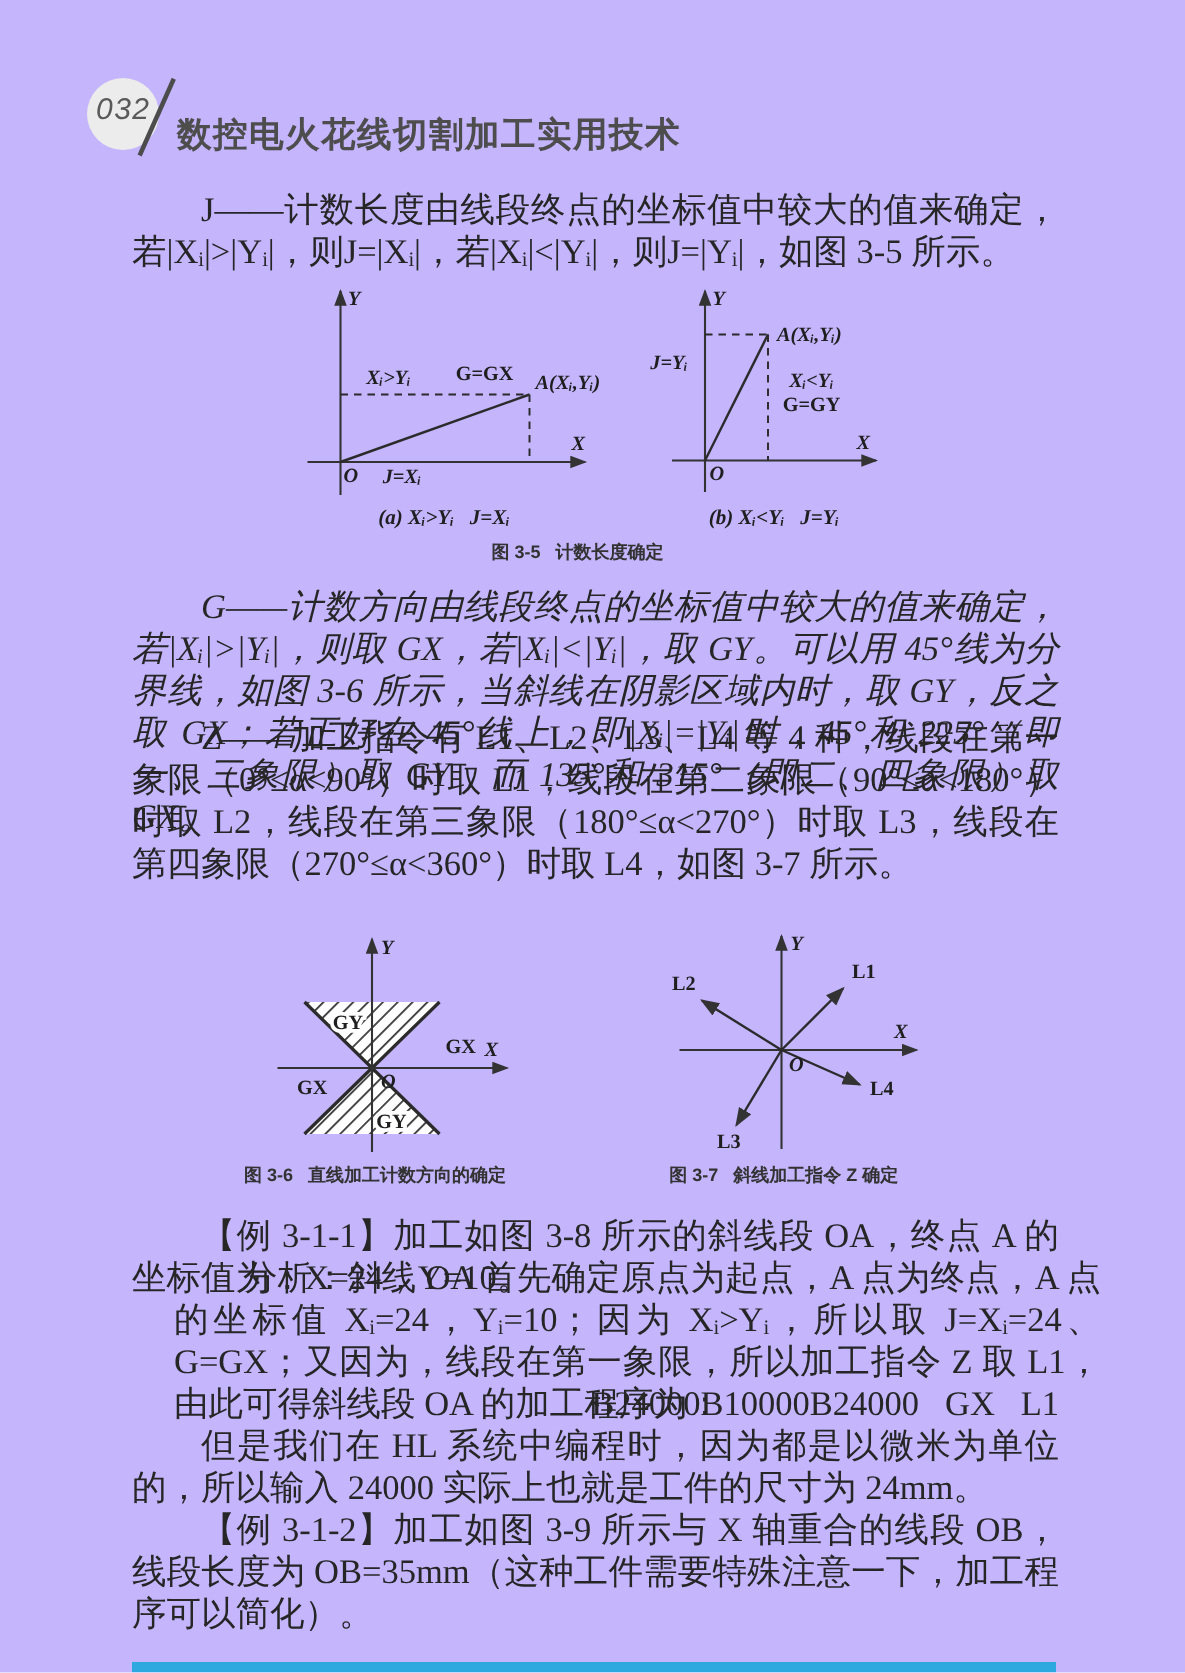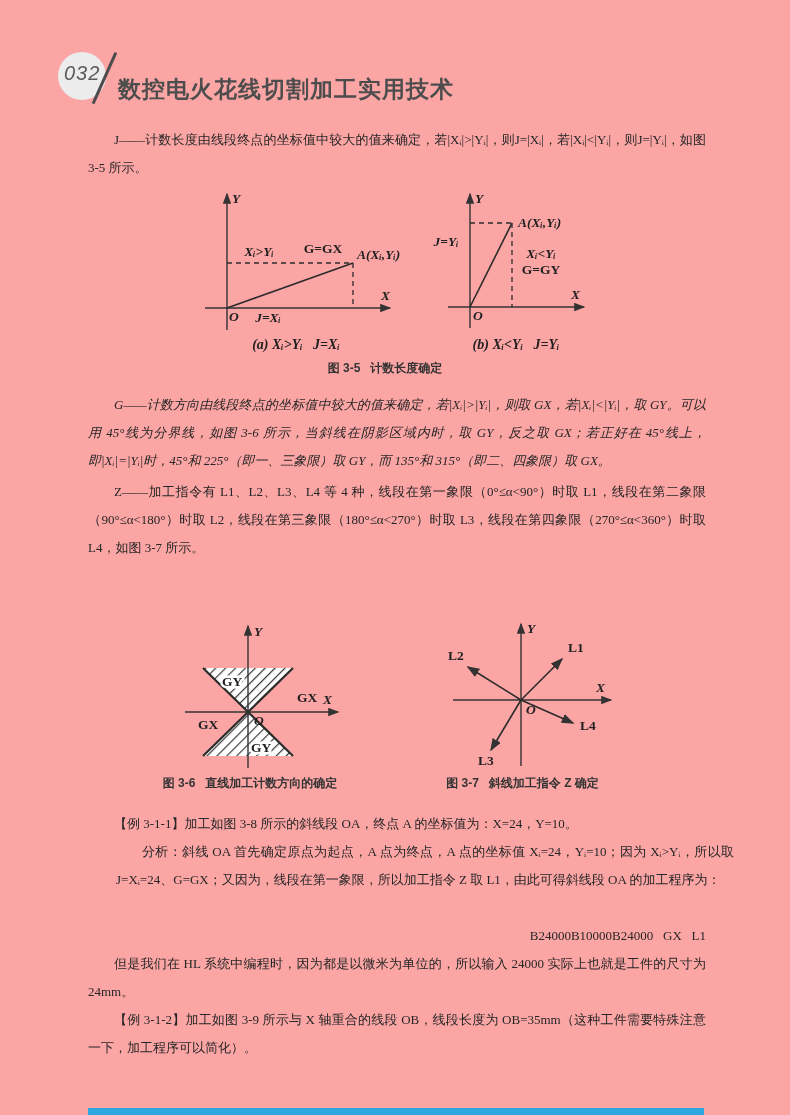--- a/index.html
+++ b/index.html
@@ -1,18 +1,18 @@
 <!DOCTYPE html>
 <html><head>
 <meta charset="utf-8">
 <style>
   * { margin:0; padding:0; box-sizing:border-box; }
   html,body { background:#ffffff; }
   .page {
-    position:relative; width:790px; height:1115px; background:#fca5a5;
+    position:relative; width:790px; height:1115px; background:#c4b5fd;
     font-family:"Liberation Serif","DejaVu Serif",serif; color:#232323;
     overflow:hidden;
   }
   
   .hdr-circle {
     position:absolute; left:58px; top:52px; width:48px; height:48px;
     background:#ececec; border-radius:50%;
   }
   .hdr-num {
     position:absolute; left:64px; top:62px;
@@ -24,21 +24,21 @@
     background:#4c4c4c; transform:rotate(24deg);
   }
   .hdr-title {
     position:absolute; left:118px; top:74px;
     font-family:"Liberation Sans","DejaVu Sans",sans-serif;
     font-weight:bold; font-size:23px; color:#4d4d4d; letter-spacing:1px;
   }
   
   .para {
     position:absolute; left:88px; width:618px;
-    font-size:13px; line-height:28px; text-align:justify; color:#262626;
+    font-size:23px; line-height:28px; text-align:justify; color:#262626;
   }
   .indent { text-indent:2em; }
   .center-line { text-align:right; white-space:pre-wrap; padding-left:182px; }
   
   .fig-caption {
     position:absolute; text-align:center; white-space:pre-wrap;
     font-family:"Liberation Sans","DejaVu Sans",sans-serif;
     font-weight:bold; font-size:12px; color:#333;
   }
   

